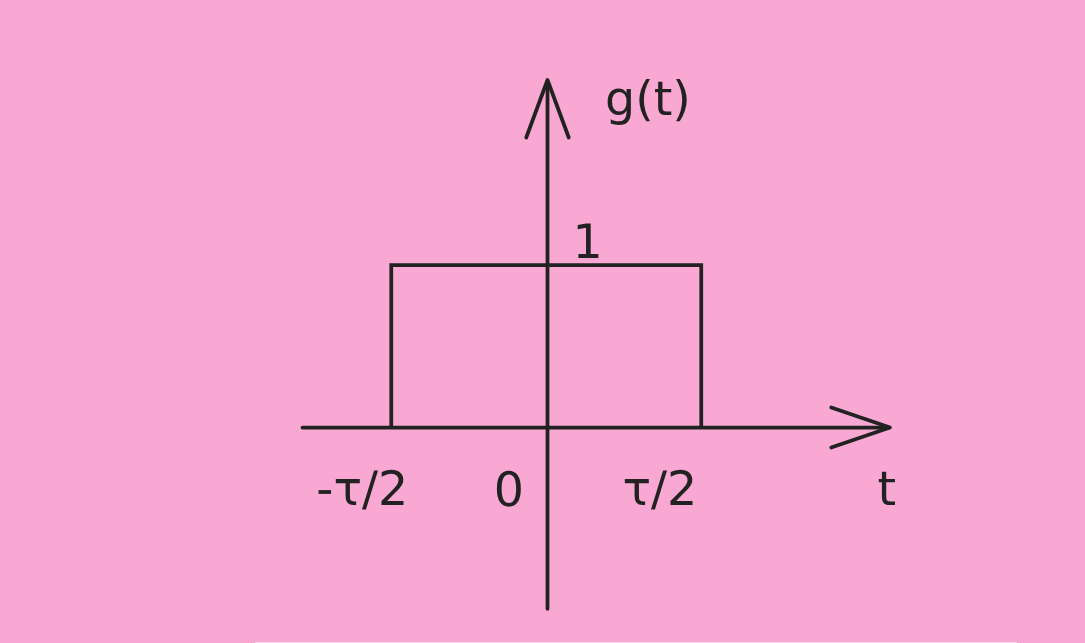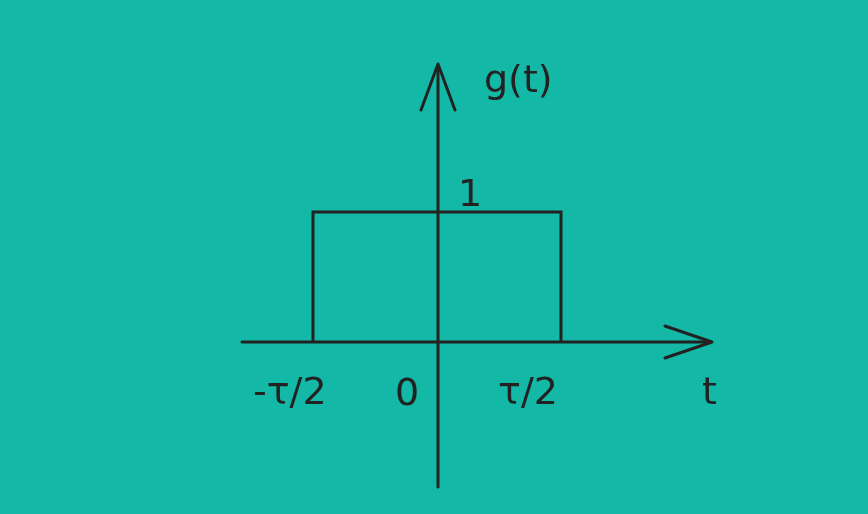--- a/index.html
+++ b/index.html
@@ -1,16 +1,16 @@
 <!DOCTYPE html>
 <html><head>
   <meta charset="utf-8">
   <style>
     html, body { margin: 0; padding: 0; background: #ffffff; }
-    .canvas { position: relative; width: 868px; height: 514px; background: #14b8a6; overflow: hidden; }
+    .canvas { position: relative; width: 868px; height: 514px; background: #f9a8d4; overflow: hidden; }
     svg { position: absolute; left: 0; top: 0; }
     .lbl { font-family: "DejaVu Sans", sans-serif; fill: #222222; }
   </style>
 </head>
 <body>
 
 <div class="canvas">
   <svg width="868" height="514" viewBox="0 0 868 514">
 
     <line x1="438" y1="487" x2="438" y2="66" stroke="#222" stroke-width="3" stroke-linecap="round"></line>

